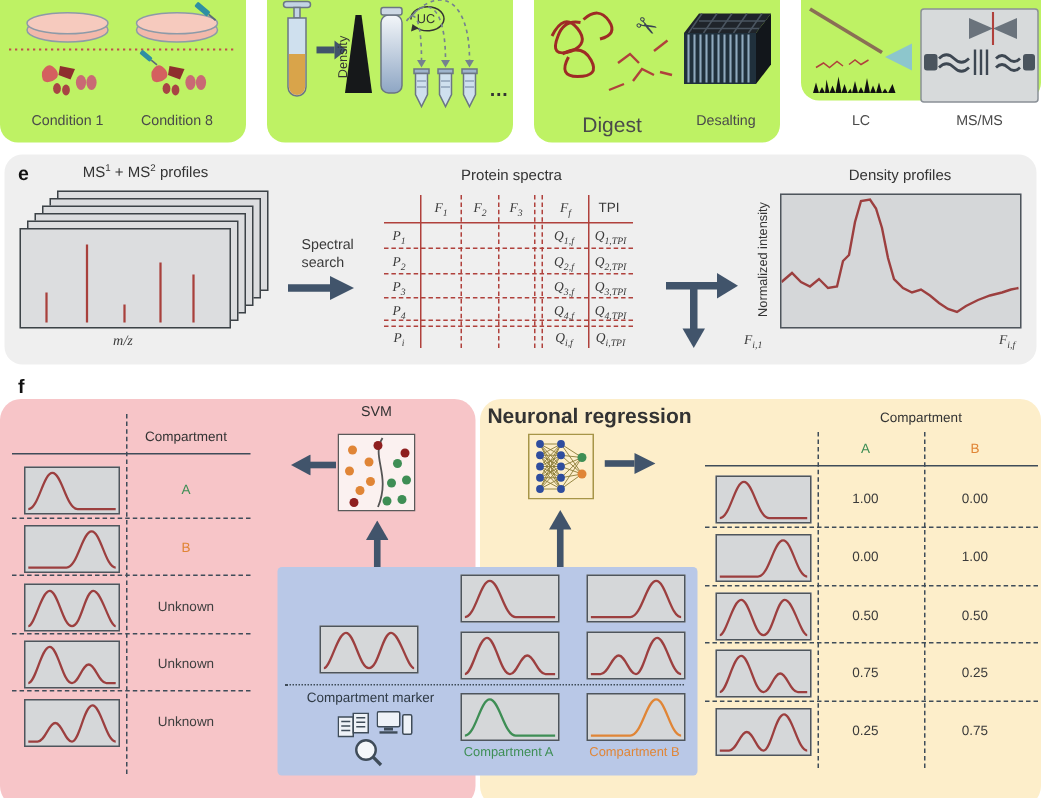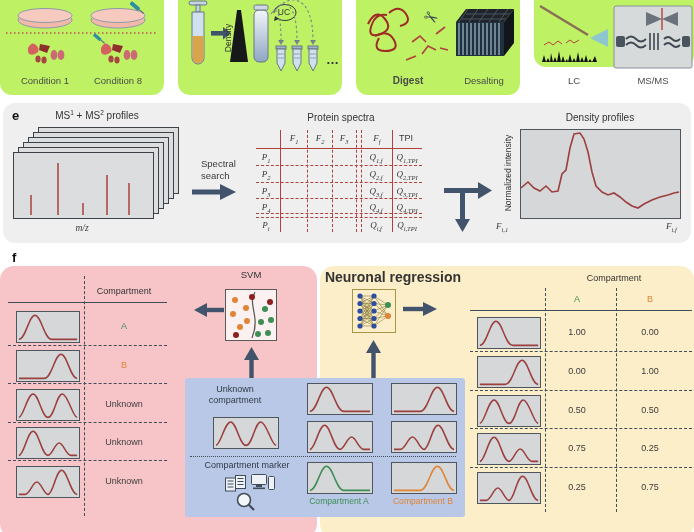--- a/index.html
+++ b/index.html
@@ -186,21 +186,21 @@
             <line x1="123" y1="23" x2="123" y2="55"></line>
             <line x1="127" y1="23" x2="127" y2="55"></line>
             <line x1="131" y1="23" x2="131" y2="55"></line>
             <line x1="135" y1="23" x2="135" y2="55"></line>
             <line x1="139" y1="23" x2="139" y2="55"></line>
             <line x1="143" y1="23" x2="143" y2="55"></line>
         </g>
         <polygon points="148,22 158,9 158,43 148,56" fill="#12161b"></polygon>
       </g>
     </svg>
-    <div class="t c" style="left:52px;top:75px;color:#4a4a4a;font-size:10px;font-weight:bold;">Digest</div>
+    <div class="t c" style="left:52px;top:75px;color:#4a4a4a;font-size:14px;">Digest</div>
     <div class="t c" style="left:128px;top:75px;color:#4a4a4a;font-size:9.5px;">Desalting</div>
   </div>
 
   <div class="panel" style="left:534px;top:0;width:160px;height:67px;">
     <svg width="160" height="95">
       <line x1="6" y1="6" x2="54" y2="35" stroke="#8a6f55" stroke-width="2.5"></line>
       <polygon points="56,38 74,29 74,47" fill="#85bede" opacity="0.85"></polygon>
       <g stroke="#b0413c" stroke-width="1" fill="none">
         <path d="M10,45 l5,-3 4,3 5,-4 4,3"></path>
           <path d="M32,43 l4,-3 4,3 5,-3"></path>
@@ -475,21 +475,20 @@
     <div class="t c" style="left:650px;top:366px;">1.00</div>
     <div class="t c" style="left:577px;top:405px;">0.50</div>
     <div class="t c" style="left:650px;top:405px;">0.50</div>
     <div class="t c" style="left:577px;top:443px;">0.75</div>
     <div class="t c" style="left:650px;top:443px;">0.25</div>
     <div class="t c" style="left:577px;top:482px;">0.25</div>
     <div class="t c" style="left:650px;top:482px;">0.75</div>
   </div>
 
   <div class="blue" style="left:185px;top:378px;width:280px;height:139px;"></div>
-  <div class="t" style="left:192px;top:384px;width:86px;white-space:normal;text-align:center;color:#2f3a45;line-height:1.2;">Unknown compartment</div>
   <div class="plot" style="left:213px;top:417px;width:64px;height:30px;">
       <svg class="curve maroon" viewBox="0 0 100 46" preserveAspectRatio="none">
         <use href="#c-both"></use>
       </svg>
     </div>
   <div class="plot" style="left:307px;top:383px;width:64px;height:30px;">
       <svg class="curve maroon" viewBox="0 0 100 46" preserveAspectRatio="none">
         <use href="#c-left"></use>
       </svg>
     </div>

